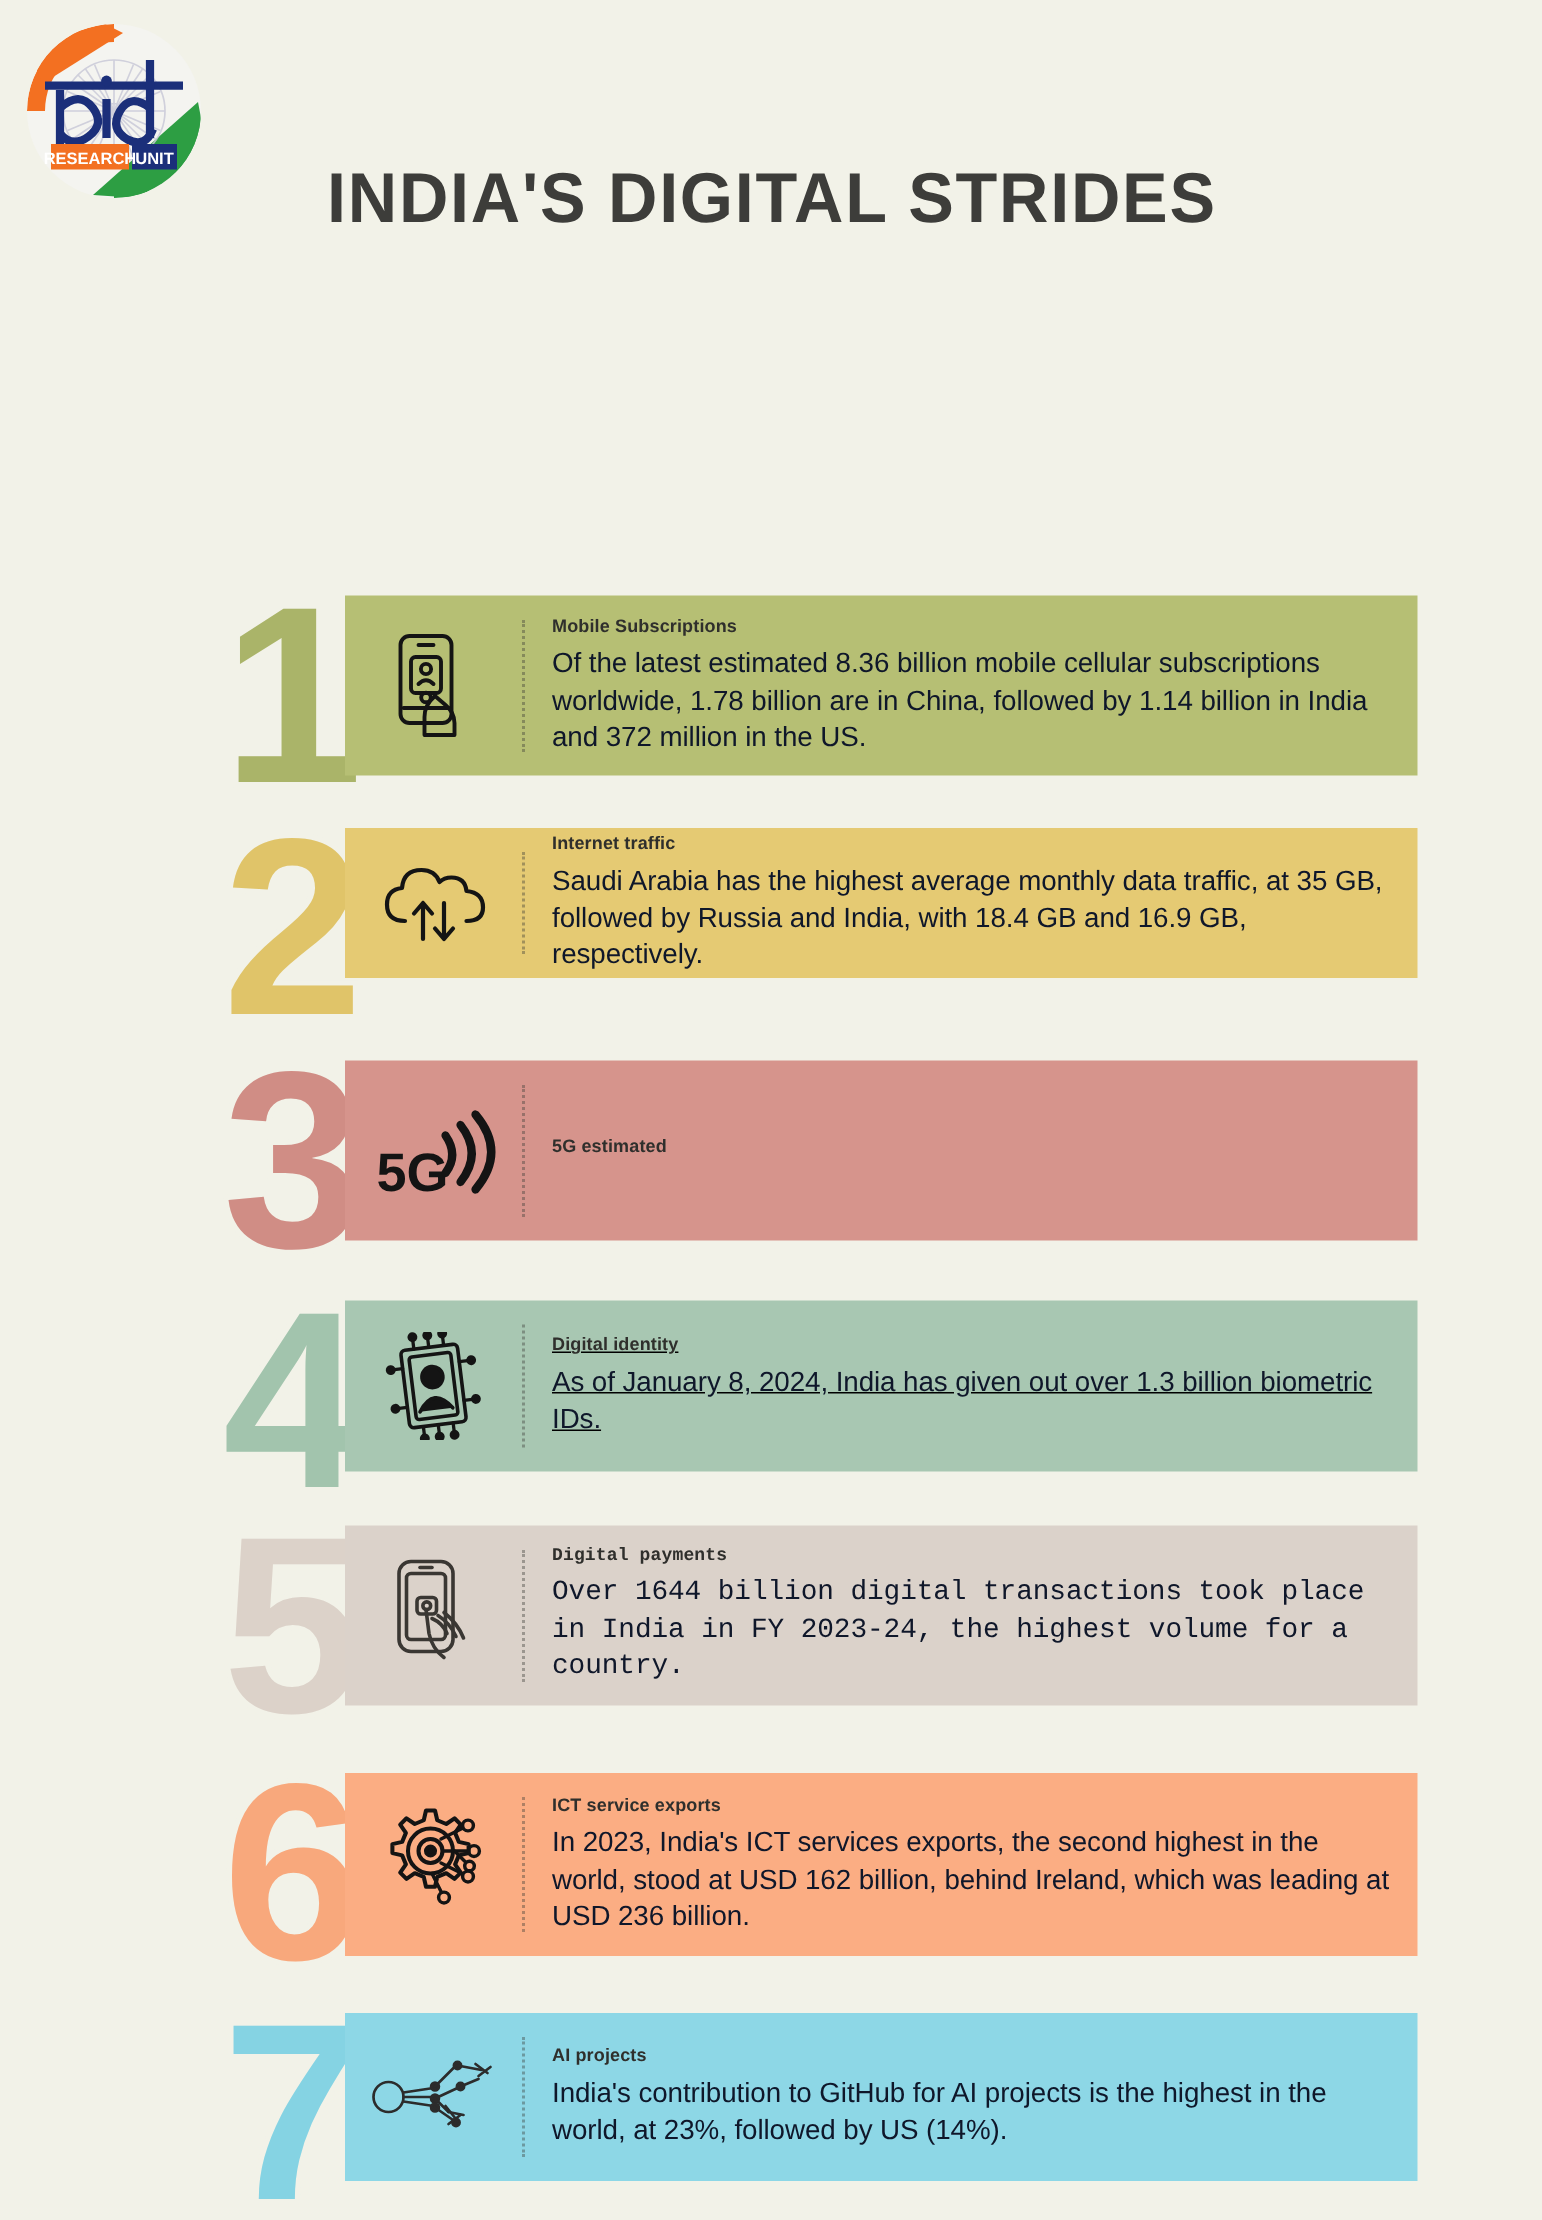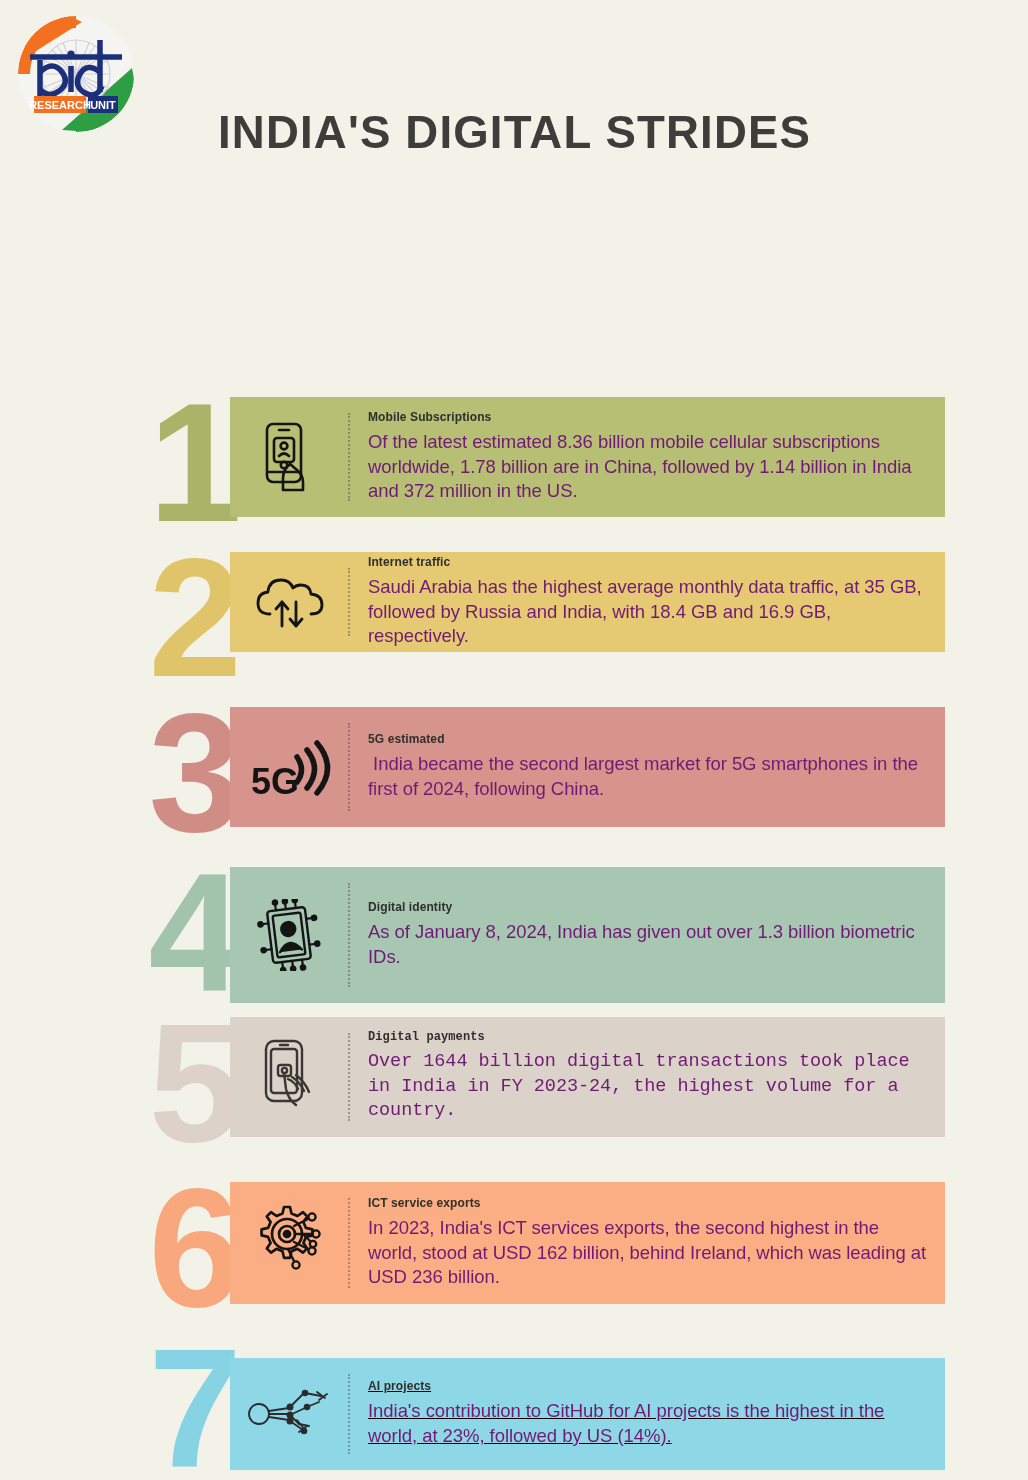--- a/index.html
+++ b/index.html
@@ -103,52 +103,52 @@
     font-size: 12px;
     font-weight: bold;
     color: #2f2f2c;
     letter-spacing: 0.1px;
     margin-bottom: 6px;
   }
 
   .item-body {
     font-size: 18.5px;
     line-height: 1.33;
-    color: #701a75;
+    color: #0f172a;
     letter-spacing: -0.05px;
   }
 
   
   #item-1 { top: 195px; }
   #item-1 .numeral { top: -6px; color: #aab469; }
   #item-1 .band { top: 12px; height: 120px; background: #b6bf74; }
 
   #item-2 { top: 350px; }
   #item-2 .numeral { top: -6px; color: #e0c469; }
   #item-2 .band { top: 12px; height: 100px; background: #e5ca73; }
 
   #item-3 { top: 505px; }
   #item-3 .numeral { top: -6px; color: #d08d85; }
   #item-3 .band { top: 12px; height: 120px; background: #d6948c; }
 
   #item-4 { top: 665px; }
   #item-4 .numeral { top: -6px; color: #a2c4ad; }
-  #item-4 .band { top: 12px; height: 136px; background: #a8c7b2; }
+  #item-4 .band { top: 12px; height: 114px; background: #a8c7b2; text-decoration: underline; }
 
   #item-5 { top: 815px; }
   #item-5 .numeral { top: -6px; color: #dcd2c9; }
   #item-5 .band { top: 12px; height: 120px; background: #dbd2ca; font-family: Liberation Mono, monospace; }
 
   #item-6 { top: 980px; }
   #item-6 .numeral { top: -6px; color: #f8a87c; }
   #item-6 .band { top: 12px; height: 122px; background: #fbad83; }
 
   #item-7 { top: 1140px; }
   #item-7 .numeral { top: -6px; color: #85d3e3; }
-  #item-7 .band { top: 28px; height: 112px; background: #8dd7e6; text-decoration: underline; }
+  #item-7 .band { top: 12px; height: 112px; background: #8dd7e6; }
 
   #item-8 { top: 1305px; }
 </style>
 </head>
 <body>
 
 <div class="header">
 
   <div class="logo">
     <svg viewBox="0 0 128 128" width="128" height="128">
@@ -253,21 +253,20 @@
           <g stroke="#141414" stroke-width="5.5" stroke-linecap="round" fill="none">
             <path d="M50 52 q9 -12 0 -25"></path>
             <path d="M60 58 q15 -19 0 -38"></path>
             <path d="M70 63 q21 -25 0 -50"></path>
           </g>
         </svg>
       </div>
       <div class="divider"></div>
       <div class="text-box">
         <div class="item-title">5G estimated</div>
-        <div class="item-body">&nbsp;India became the second largest market for 5G smartphones in the first of 2024, following China.</div>
       </div>
     </div>
   </div>
 
   <div class="item" id="item-4">
     <div class="numeral">4</div>
     <div class="band">
       <div class="icon-box">
         <svg width="70" height="72" viewBox="0 0 70 72" fill="none" stroke="#141414" stroke-width="2.4" stroke-linecap="round" stroke-linejoin="round">
           <g transform="rotate(-7 35 36)">

